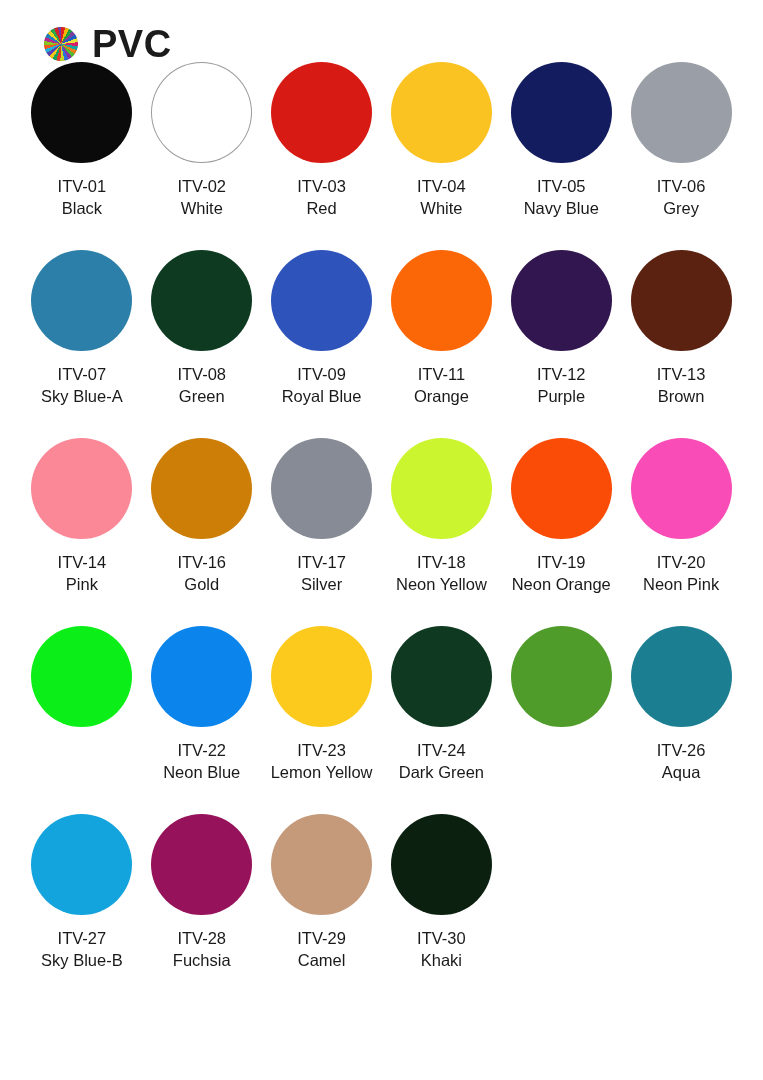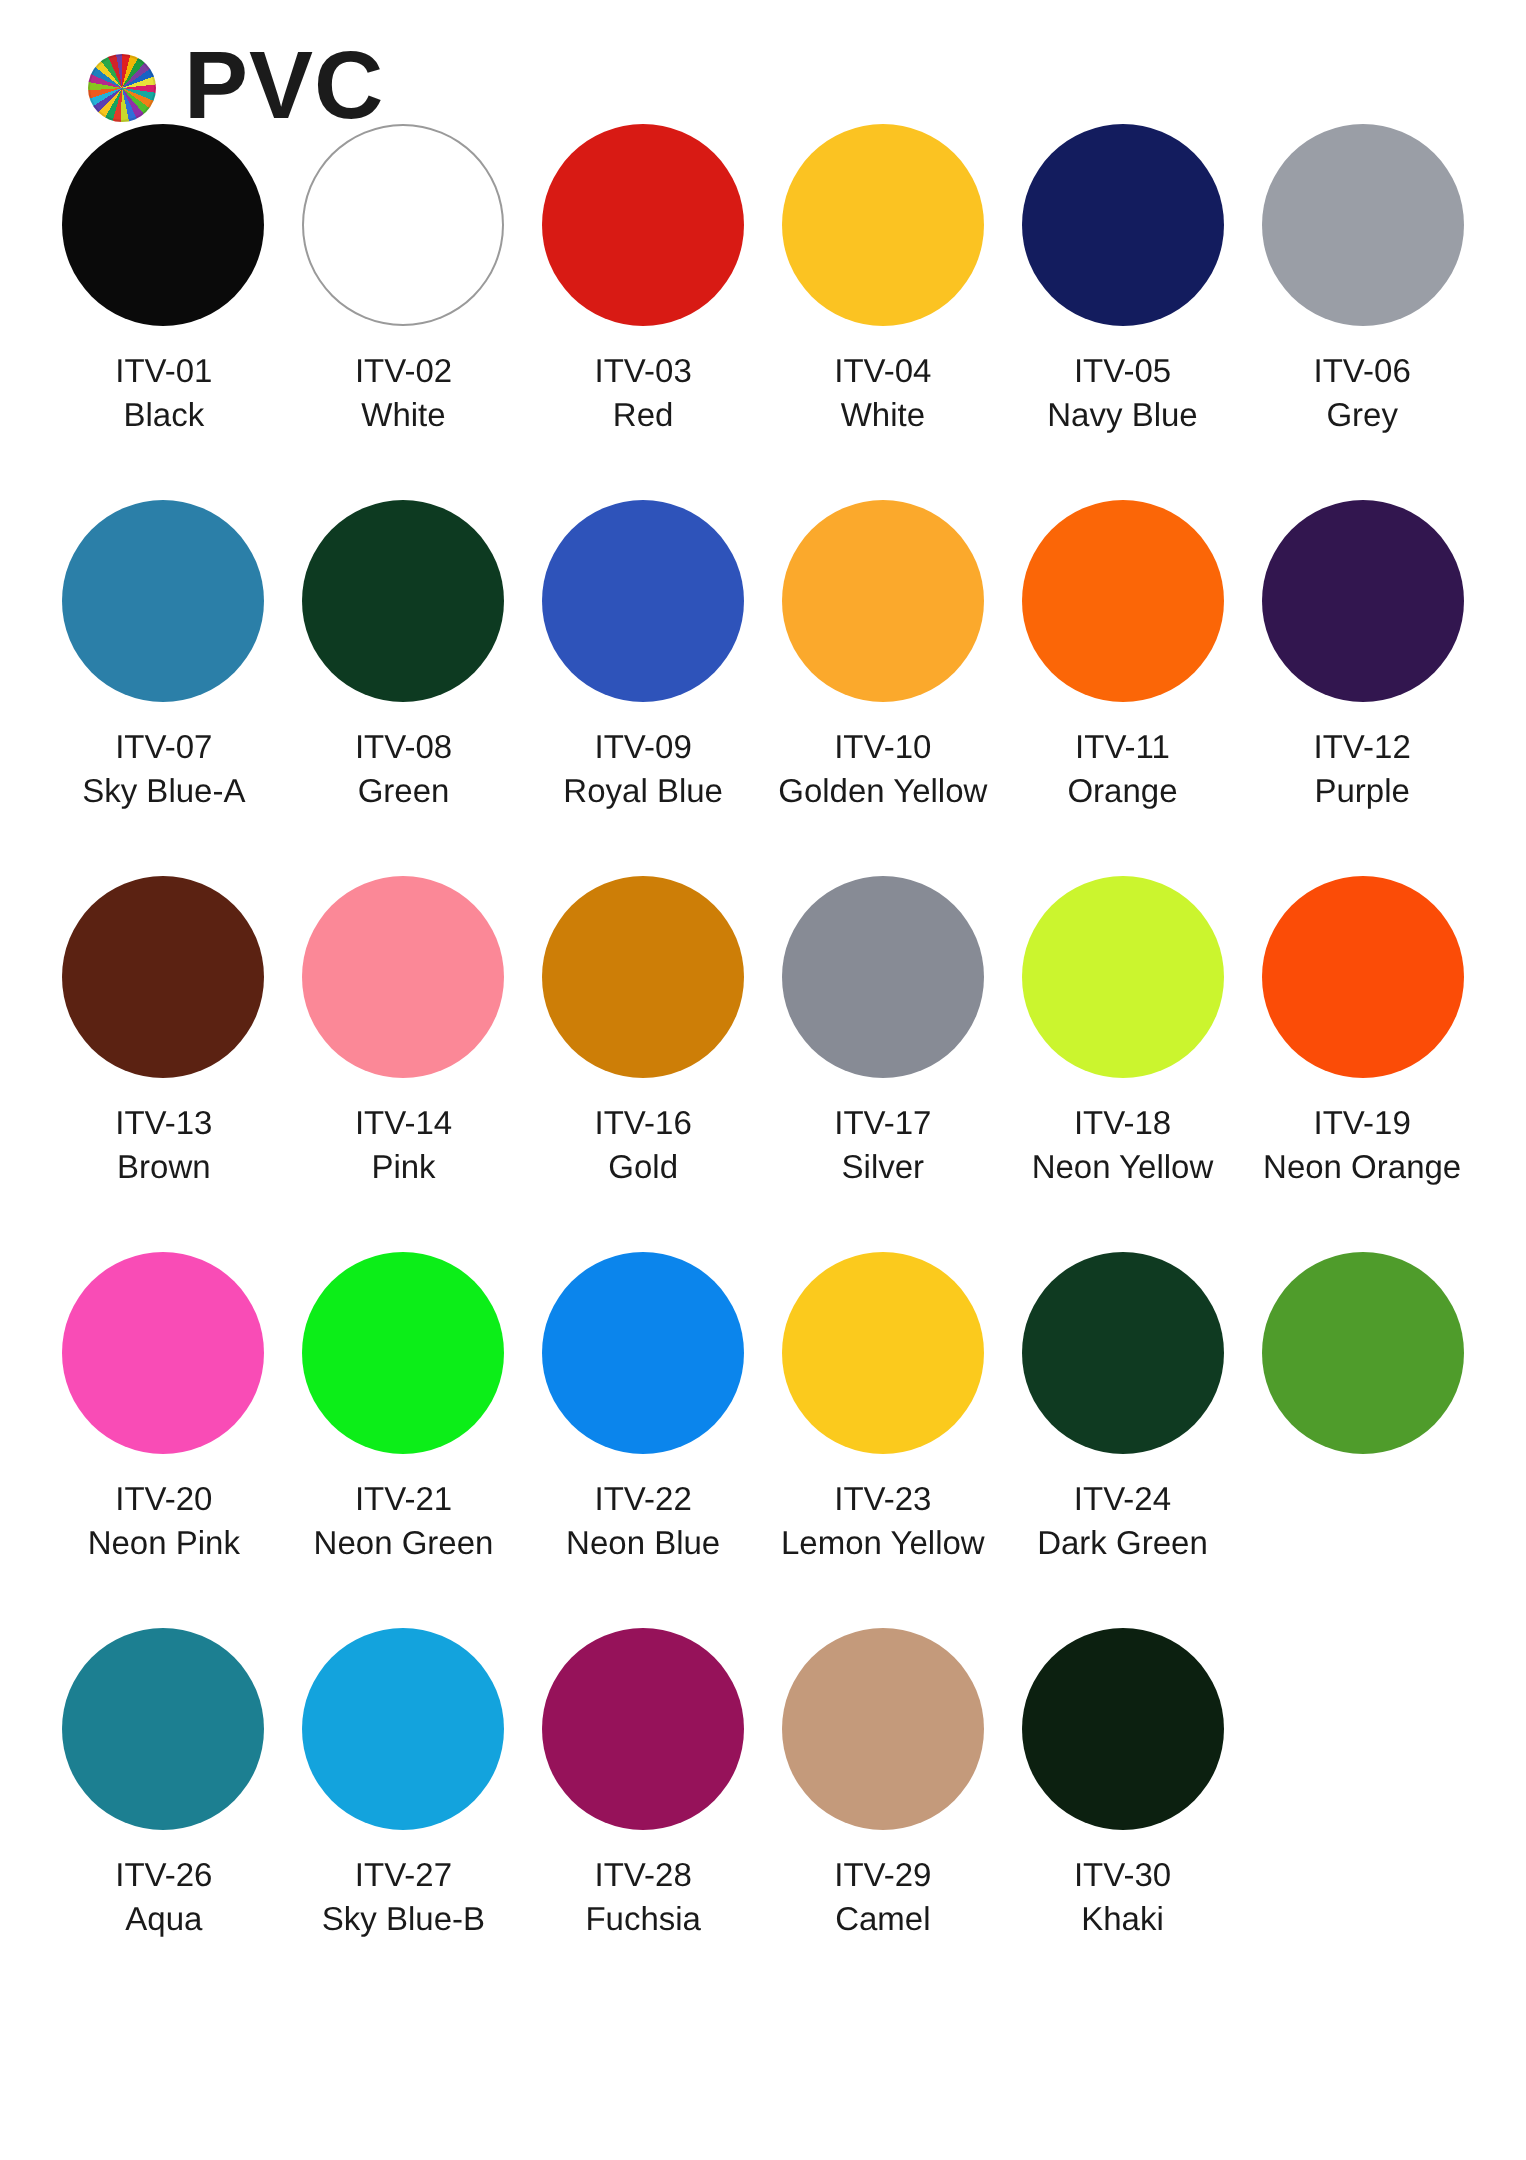--- a/index.html
+++ b/index.html
@@ -63,21 +63,21 @@
         #b52a8c  280deg 294deg,
         #1d7fbe  294deg 308deg,
         #f0d021  308deg 322deg,
         #2aa84a  322deg 336deg,
         #d1232a  336deg 350deg,
         #6d3ea8  350deg 360deg
       );
     box-shadow: inset 0 0 0 1px rgba(0,0,0,0.10);
   }
   .brand-title {
-    font-size: 48px;
+    font-size: 38px;
     font-weight: bold;
     letter-spacing: 0.5px;
     margin-left: 14px;
     color: #1b1b1b;
     line-height: 1;
   }
 
   
   .grid {
     display: grid;
@@ -185,27 +185,20 @@
         </div>
       </div>
       <div class="swatch-cell">
         <div class="swatch-dot" style="background-color: rgb(46, 83, 186);"></div>
         <div class="swatch-labels">
           <span class="swatch-code">ITV-09</span>
           <span class="swatch-name">Royal Blue</span>
         </div>
       </div>
       <div class="swatch-cell">
-        <div class="swatch-dot" style="background-color: rgb(251, 169, 44);"></div>
-        <div class="swatch-labels">
-          <span class="swatch-code">ITV-10</span>
-          <span class="swatch-name">Golden Yellow</span>
-        </div>
-      </div>
-      <div class="swatch-cell">
         <div class="swatch-dot" style="background-color: rgb(251, 102, 7);"></div>
         <div class="swatch-labels">
           <span class="swatch-code">ITV-11</span>
           <span class="swatch-name">Orange</span>
         </div>
       </div>
       <div class="swatch-cell">
         <div class="swatch-dot" style="background-color: rgb(50, 22, 79);"></div>
         <div class="swatch-labels">
           <span class="swatch-code">ITV-12</span>
@@ -256,24 +249,20 @@
       </div>
       <div class="swatch-cell">
         <div class="swatch-dot" style="background-color: rgb(249, 76, 182);"></div>
         <div class="swatch-labels">
           <span class="swatch-code">ITV-20</span>
           <span class="swatch-name">Neon Pink</span>
         </div>
       </div>
       <div class="swatch-cell">
         <div class="swatch-dot" style="background-color: rgb(12, 238, 24);"></div>
-        <div class="swatch-labels">
-          <span class="swatch-code">ITV-21</span>
-          <span class="swatch-name">Neon Green</span>
-        </div>
       </div>
       <div class="swatch-cell">
         <div class="swatch-dot" style="background-color: rgb(11, 133, 236);"></div>
         <div class="swatch-labels">
           <span class="swatch-code">ITV-22</span>
           <span class="swatch-name">Neon Blue</span>
         </div>
       </div>
       <div class="swatch-cell">
         <div class="swatch-dot" style="background-color: rgb(251, 202, 29);"></div>

